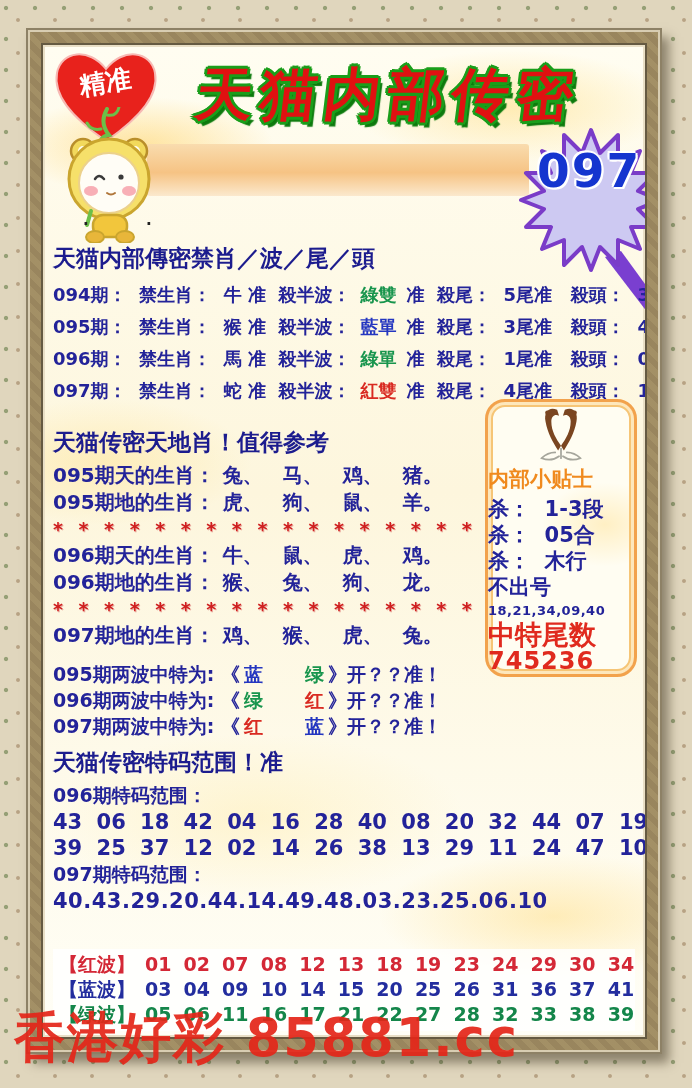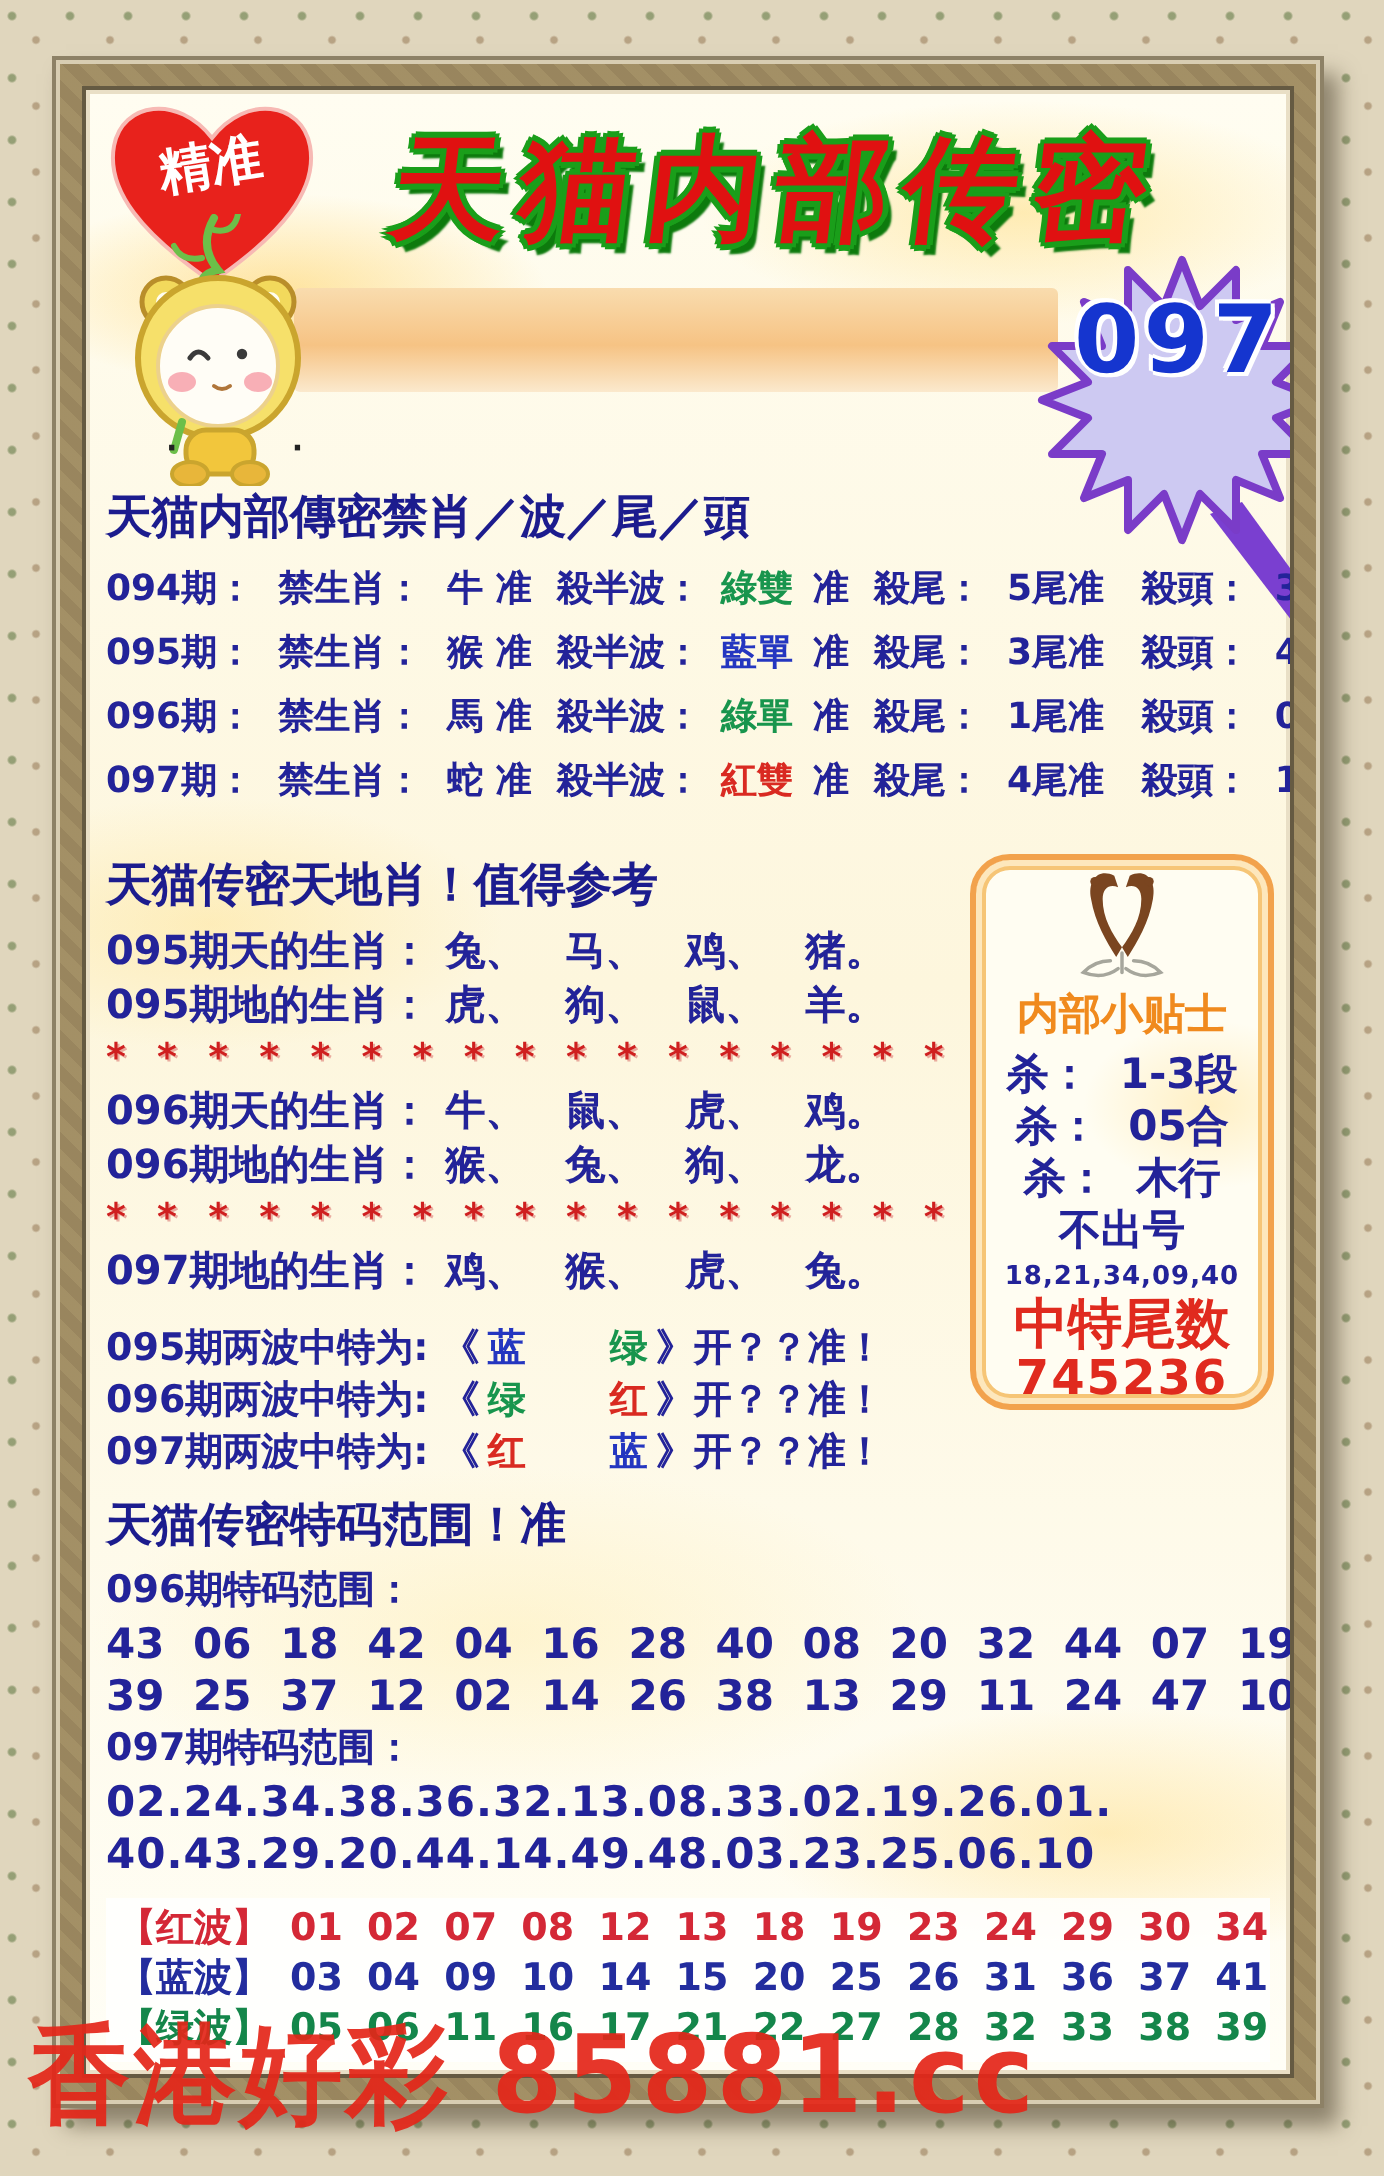--- a/index.html
+++ b/index.html
@@ -105,21 +105,21 @@
   .rg-nums.dotted { word-spacing:0; letter-spacing:.5px; }
 
   
   .tip-card {
     position:absolute; right:6px; top:352px; width:152px; height:278px;
     background:
       radial-gradient(ellipse 90px 60px at 80% 45%, rgba(255,214,110,.35), transparent 70%),
       #fffdf2;
     border:3px solid #f2a24c; border-radius:20px;
     box-shadow: inset 0 0 0 3px #fde7bc, inset 0 0 0 5px #f6c576;
-    text-align:center; padding-top:4px;margin-top:28px;
+    padding-top:4px;
   }
   .tip-ornament { width:76px; height:58px; margin:0 auto; display:block; }
   .tip-title { font-size:21px; font-weight:bold; color:#f08a1e; margin:1px 0 3px; }
   .tip-line { font-size:21px; font-weight:bold; color:#232399; line-height:26px; white-space:pre; }
   .tip-nums { font-size:13px; font-weight:bold; color:#232399; line-height:22px; letter-spacing:.5px; }
   .tip-red-label { font-size:27px; font-weight:bold; color:#e02a1e; line-height:26px; }
   .tip-red-value { font-size:24px; font-weight:bold; color:#e02a1e; line-height:26px; letter-spacing:1px; }
 
   
   .wave-panel {
@@ -208,21 +208,20 @@
           <div class="tw-row"><span>096期两波中特为: </span><span>《</span><span class="wv c-green">绿</span><span class="gap"></span><span class="wv c-red">红</span><span>》</span><span>开？？准！</span></div>
           <div class="tw-row"><span>097期两波中特为: </span><span>《</span><span class="wv c-red">红</span><span class="gap"></span><span class="wv c-blue">蓝</span><span>》</span><span>开？？准！</span></div>
         </div>
 
         <div class="sec-range">
           <div class="sec-title">天猫传密特码范围！准</div>
           <div class="rg-label">096期特码范围：</div>
           <div class="rg-nums">43 06 18 42 04 16 28 40 08 20 32 44 07 19 03 15</div>
           <div class="rg-nums">39 25 37 12 02 14 26 38 13 29 11 24 47 10 22 46</div>
           <div class="rg-label">097期特码范围：</div>
-          <div class="rg-nums dotted">02.24.34.38.36.32.13.08.33.02.19.26.01.</div>
           <div class="rg-nums dotted">40.43.29.20.44.14.49.48.03.23.25.06.10</div>
         </div>
       </div>
 
       <div class="tip-card">
         <svg class="tip-ornament" viewBox="0 0 76 60">
           <g fill="#7a4520">
             <path d="M34 4 C26 0 20 6 22 16 C24 28 30 38 35 46 L38 41 C33 34 28 26 28 16 C28 10 32 8 36 10 Z"></path>
             <path d="M42 4 C50 0 56 6 54 16 C52 28 46 38 41 46 L38 41 C43 34 48 26 48 16 C48 10 44 8 40 10 Z"></path>
             <circle cx="24" cy="7" r="2.4"></circle>

